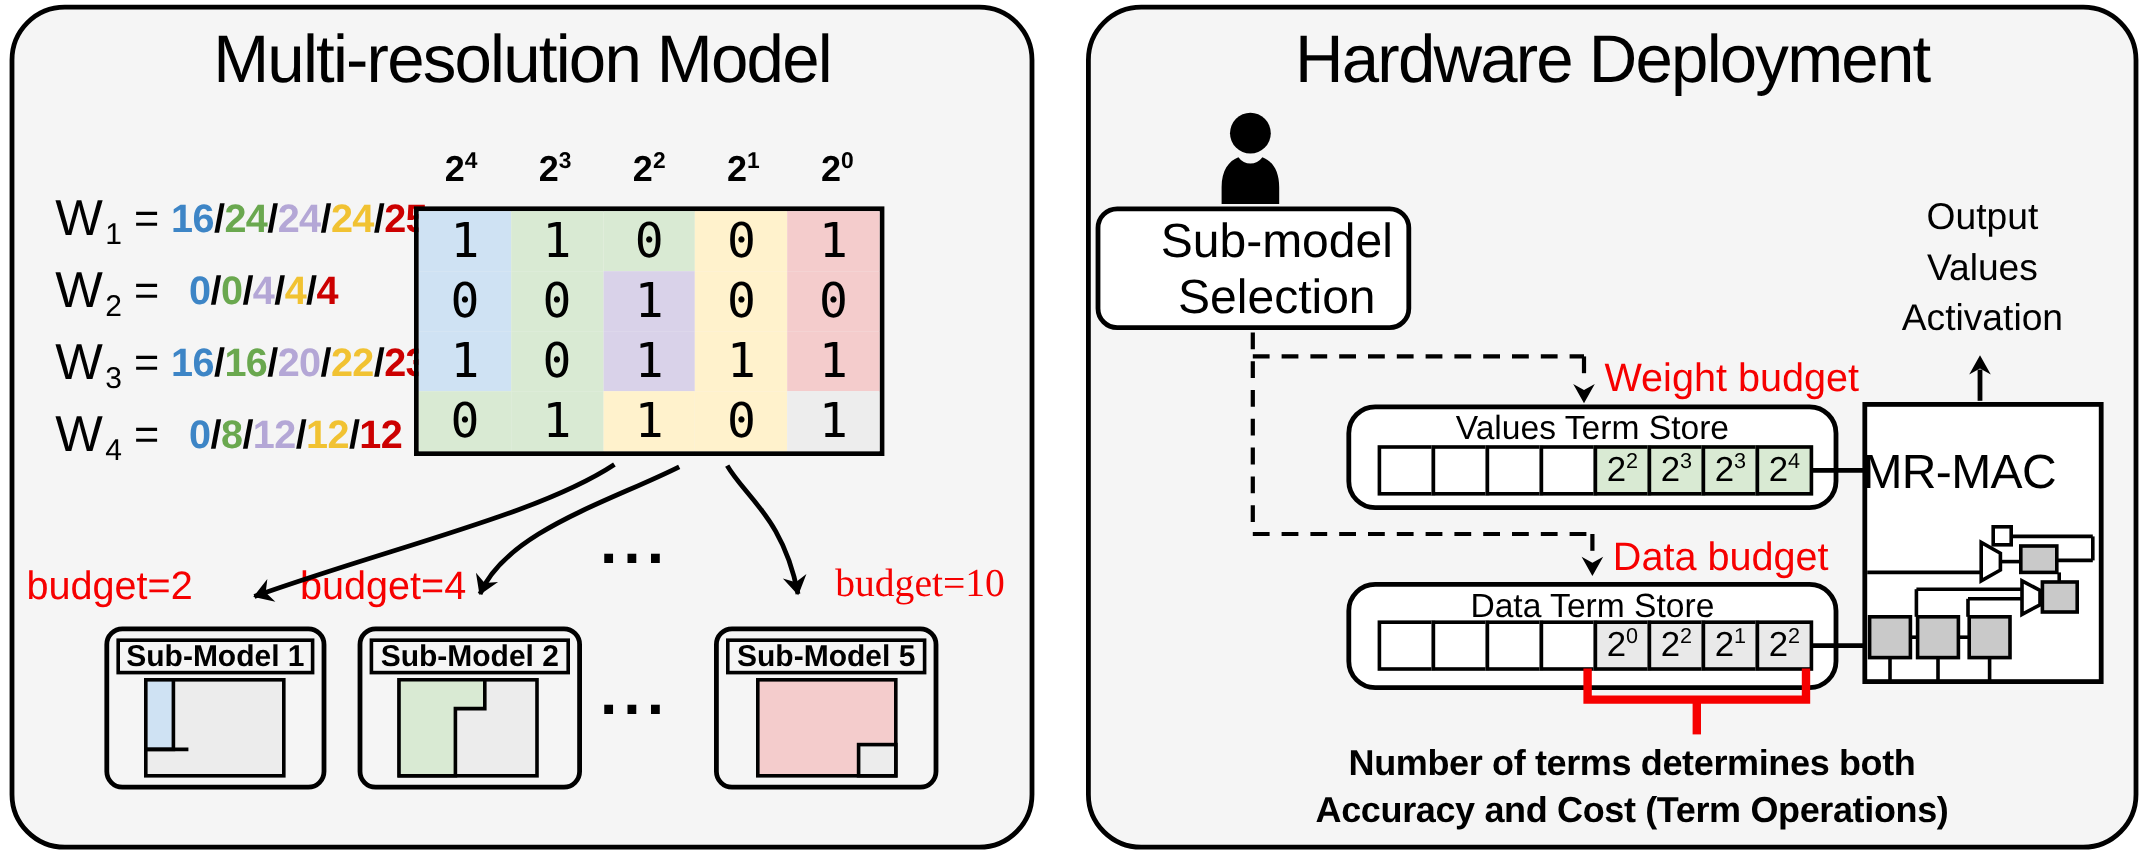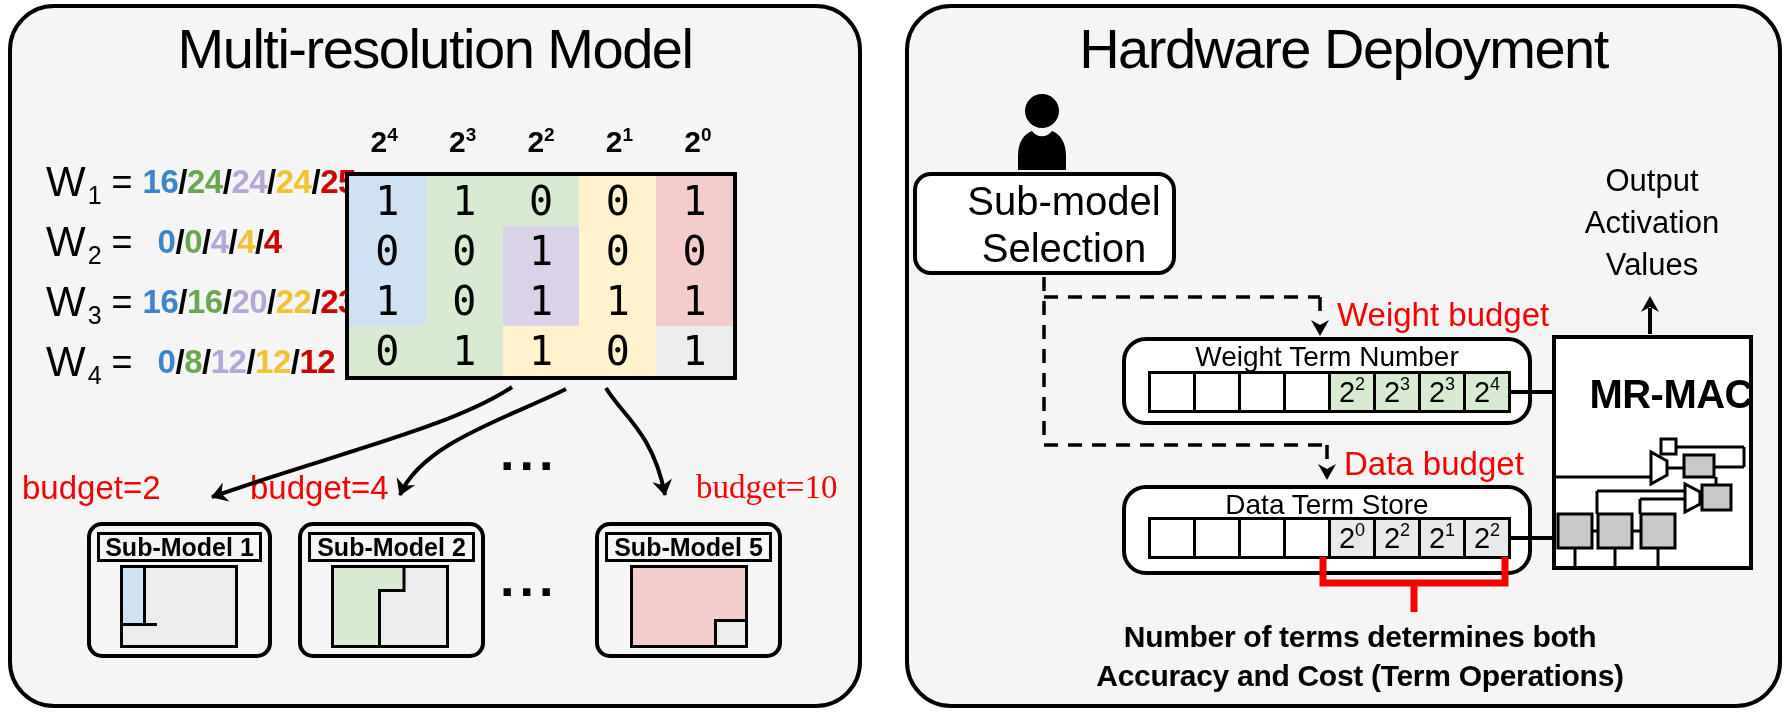--- a/index.html
+++ b/index.html
@@ -42,22 +42,22 @@
   #selbox{left:913px;top:172px;width:263px;height:103px;border-radius:18px;text-align:center;
           font-size:40px;line-height:47px;padding-top:2px;}
   .store{border-radius:24px;}
   .store-title{position:absolute;width:410px;text-align:center;font-size:28px;z-index:2;}
   .cells{position:absolute;display:flex;z-index:2;}
   .cell{width:48px;height:42px;border:3px solid #000;margin-left:-3px;box-sizing:border-box;
         background:#fff;display:flex;align-items:center;justify-content:center;font-size:29px;}
   .cell:first-child{margin-left:0;}
   .cell .b{line-height:1;}
   .cell .e{font-size:18px;position:relative;top:-8px;line-height:1;}
-  #mrmac-label{position:absolute;left:1552px;top:372px;width:201px;text-align:right;
-               font-weight:bold;font-size:40px;letter-spacing:-0.5px;z-index:2;}
+  #mrmac-label{position:absolute;left:1552px;top:372px;width:201px;text-align:left;
+               font-weight:normal;font-size:40px;letter-spacing:-0.5px;z-index:2;}
   #output{position:absolute;left:1538px;top:160px;width:228px;text-align:center;
           font-size:31px;line-height:42px;z-index:2;}
   #caption{position:absolute;left:1090px;top:617px;width:540px;text-align:center;
            font-weight:bold;font-size:30px;line-height:39px;letter-spacing:-0.3px;z-index:2;}
   #overlay{position:absolute;left:0;top:0;z-index:3;pointer-events:none;}
 </style>
 </head>
 <body>
 
 <div id="canvas">
@@ -157,21 +157,21 @@
 
   <div class="box" id="selbox">
     <div>Sub-model</div>
     <div>Selection</div>
   </div>
 
   <div class="budget red" style="left: 1337px; top: 296px; color: rgb(246, 0, 0);">Weight budget</div>
   <div class="budget red" style="left: 1344px; top: 445px; color: rgb(246, 0, 0);">Data budget</div>
 
   <div class="box store" style="left:1122px;top:337px;width:410px;height:88px;"></div>
-  <div class="store-title" style="left:1122px;top:341px;">Weight Term Number</div>
+  <div class="store-title" style="left:1122px;top:341px;">Values Term Store</div>
   <div class="cells" id="cells-weight" style="left:1148px;top:371px;">
       <div class="cell"></div>
       <div class="cell"></div>
       <div class="cell"></div>
       <div class="cell"></div>
       <div class="cell" style="background: rgb(217, 234, 211);">
         <span class="b">2</span>
         <span class="e">2</span>
       </div>
       <div class="cell" style="background: rgb(217, 234, 211);">
@@ -211,22 +211,22 @@
         <span class="b">2</span>
         <span class="e">2</span>
       </div>
     </div>
 
   <div class="box" style="left:1552px;top:335px;width:201px;height:235px;"></div>
   <div id="mrmac-label">MR-MAC</div>
 
   <div id="output">
     <div>Output</div>
+    <div>Values</div>
     <div>Activation</div>
-    <div>Values</div>
   </div>
 
   <div id="caption">
     <div>Number of terms determines both</div>
     <div>Accuracy and Cost (Term Operations)</div>
   </div>
 
   <svg id="overlay" width="1790" height="713">
     <defs>
       <marker id="vhead" markerUnits="userSpaceOnUse" markerWidth="24" markerHeight="24" refX="16" refY="11" orient="auto">

